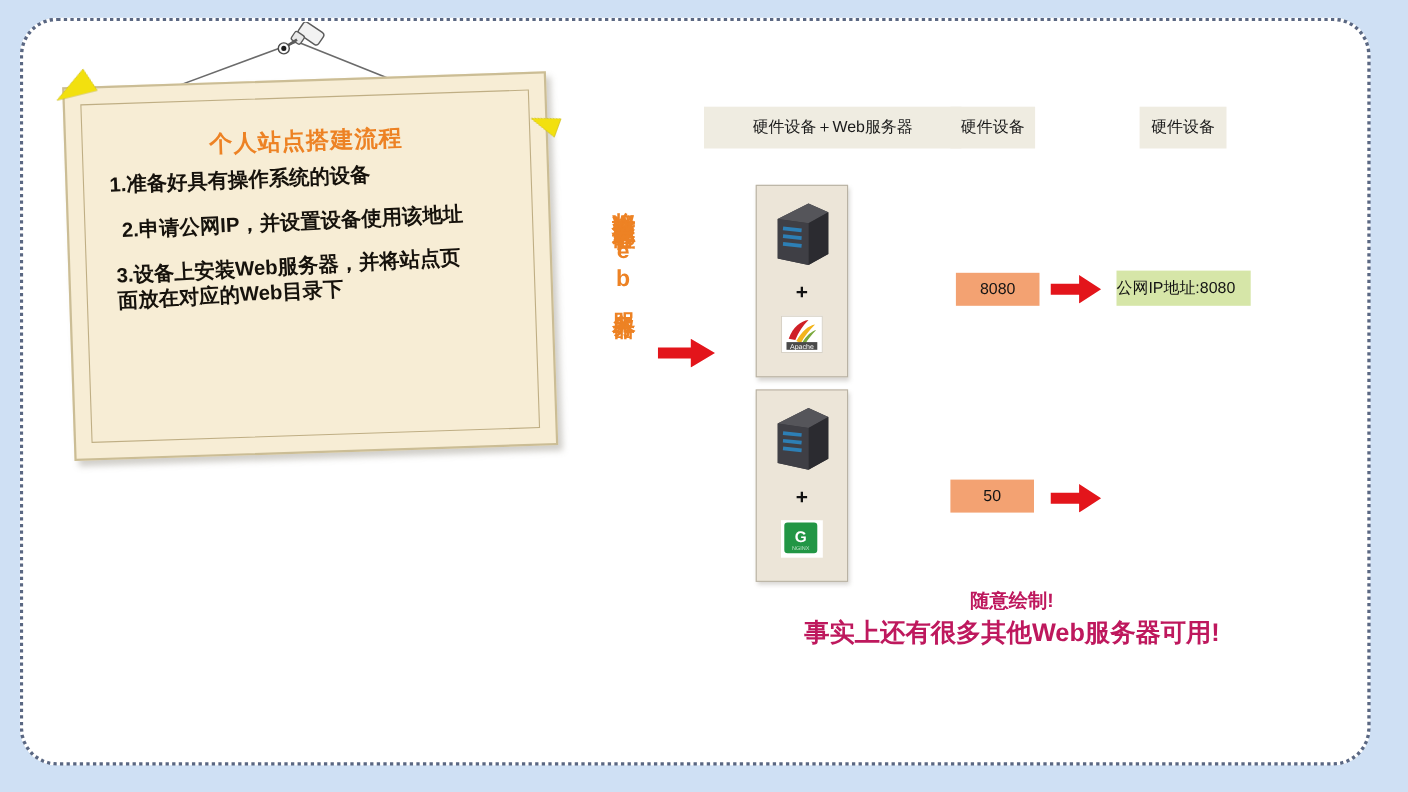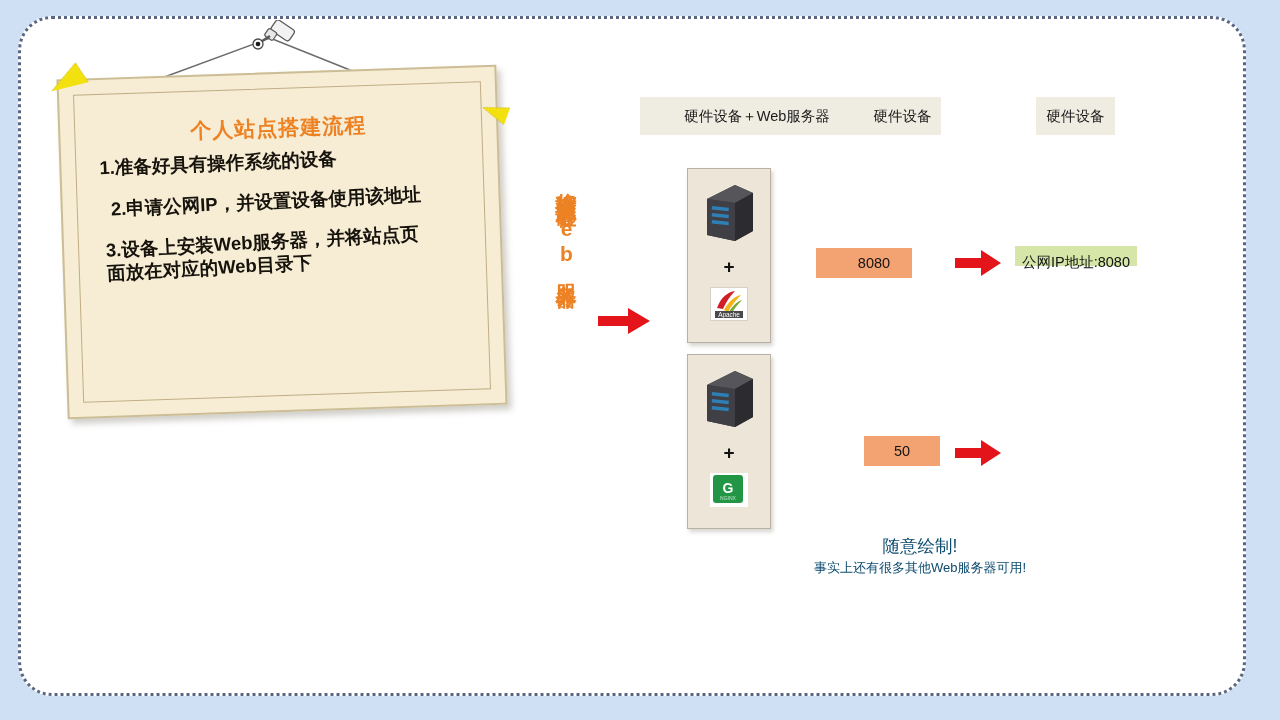--- a/index.html
+++ b/index.html
@@ -211,50 +211,49 @@
   .port-chip {
     position: absolute;
     width: 76px;
     height: 30px;
     background: #f3a272;
     color: #141414;
     font-size: 14.5px;
     text-align: center;
     line-height: 30px;
   }
-  #port-1 { left: 816px; top: 248px; padding-left: 20px; }
+  #port-1 { left: 869px; top: 248px; }
   #port-2 { left: 864px; top: 436px; }
 
   
   .addr-chip {
     position: absolute;
-    height: 20px;
+    height: 32px;
     background: #d6e6a8;
     color: #141414;
     font-size: 14.5px;
-    text-align: center;
     line-height: 32px;
     white-space: nowrap;
   }
   #addr-1 { left: 1015px; top: 246px; width: 122px; }
   #addr-2 { left: 1015px; top: 436px; width: 118px; }
 
   
   #footnote {
     position: absolute;
     left: 700px;
     top: 534px;
     width: 440px;
     text-align: center;
-    color: #0c4a6e;
+    color: #be185d;
     font-size: 17.5px;
-    font-weight: normal;
+    font-weight: bold;
     line-height: 1.45;
   }
-  #footnote .fn2 { font-size: 13px; }
+  #footnote .fn2 { font-size: 23px; }
 </style>
 </head>
 <body>
 
 <div id="slide">
 
   <div id="canvas-card"></div>
 
   <svg id="hanger" viewBox="0 0 260 80">
     <line x1="20" y1="66" x2="150" y2="18" stroke="#6b6b6b" stroke-width="1.4"></line>

